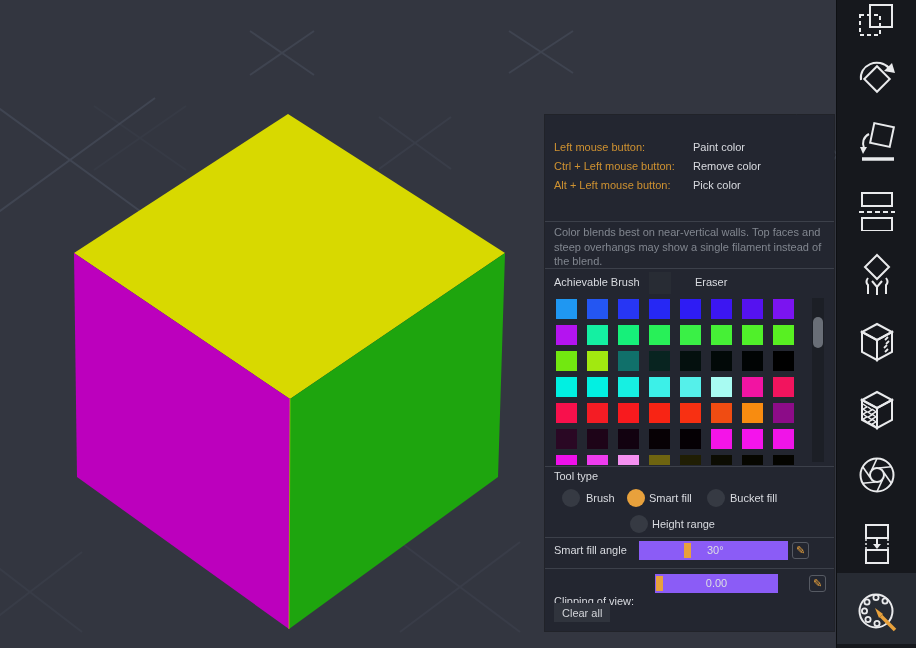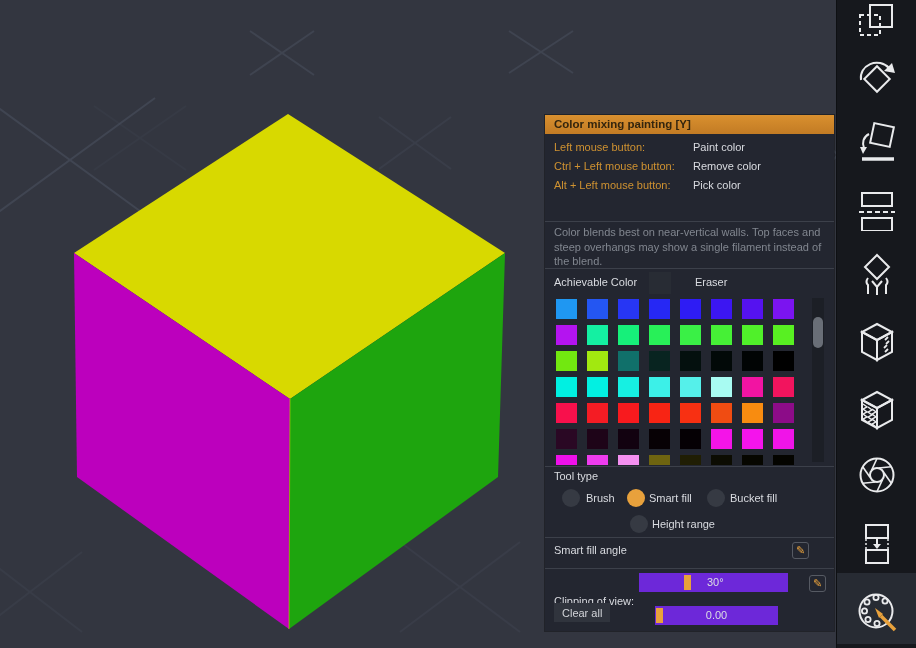--- a/index.html
+++ b/index.html
@@ -24,21 +24,21 @@
   .eraser-label { position:absolute; left:150px; top:161px; }
   .swatch-area { position:absolute; left:11px; top:181px; width:250px; height:169px; overflow:hidden; }
   .swatch { position:absolute; width:21px; height:20px; }
   .vscrollbar { position:absolute; left:267px; top:183px; width:12px; height:164px; background:#1c1f26; }
   .vscroll-thumb { position:absolute; left:1px; top:19px; width:10px; height:31px; background:#696e77; border-radius:5px; }
   .tooltype-label { position:absolute; left:9px; top:355px; }
   .radio { position:absolute; width:18px; height:18px; border-radius:50%; background:#363a43; }
   .radio.selected { background:#e8a13c; }
   .radio-label { position:absolute; height:18px; line-height:18px; }
   .slider-label { position:absolute; left:9px; height:19px; line-height:19px; }
-  .slider-track { position:absolute; height:19px; background:#6d28d9;margin-top:32px; }
+  .slider-track { position:absolute; height:19px; background:#8b5cf6; }
   .slider-handle { position:absolute; top:2px; width:7px; height:15px; background:#e8a13c; }
   .slider-value { position:absolute; top:0; height:19px; line-height:19px; color:#dcdee3; }
   .edit-btn { position:absolute; width:17px; height:17px; border:1px solid #565a63; border-radius:3px;
     color:#e8a13c; font-size:11px; line-height:15px; text-align:center; background:transparent; cursor:pointer; }
   .clearall-btn { position:absolute; left:9px; top:488px; height:19px; padding:0 8px; background:#30343d;
     color:#d2d4d9; border:none; font-size:11px; font-family:inherit; cursor:pointer; }
 
   
   .toolbar { position:absolute; right:0; top:0; width:80px; height:648px; background:#16181d;
     border-left:1px solid #0e1013; }
@@ -93,40 +93,39 @@
     <g>
       <polygon points="288,114 505,253 290,399 74,253" fill="#d8d900"></polygon>
       <polygon points="74,253 290,399 289,629 77,477" fill="#bc00bd"></polygon>
       <polygon points="290,399 505,253 498,477 289,629" fill="#1ea50e"></polygon>
       <line x1="290" y1="399" x2="289" y2="629" stroke="#d8d900" stroke-width="1" opacity="0.55"></line>
     </g>
   </svg>
 </div>
 
 <div class="panel">
-  <div class="panel-header">Color mixing painting [Y]</div>
 
   <div class="shortcut-row" style="top:26px">
     <span class="k">Left mouse button:</span>
     <span class="v">Paint color</span>
   </div>
   <div class="shortcut-row" style="top:45px">
     <span class="k">Ctrl + Left mouse button:</span>
     <span class="v">Remove color</span>
   </div>
   <div class="shortcut-row" style="top:64px">
     <span class="k">Alt + Left mouse button:</span>
     <span class="v">Pick color</span>
   </div>
 
   <div class="sep" style="top:106px"></div>
   <div class="note">Color blends best on near-vertical walls. Top faces and steep overhangs may show a single filament instead of the blend.</div>
   <div class="sep" style="top:153px"></div>
 
-  <div class="colors-label">Achievable Color</div>
+  <div class="colors-label">Achievable Brush</div>
   <div class="checkbox" style="left:104px; top:157px"></div>
   <div class="eraser-label">Eraser</div>
 
   <div class="swatch-area">
       <div class="swatch" style="left: 0px; top: 3px; background: rgb(31, 151, 242);"></div>
       <div class="swatch" style="left: 31px; top: 3px; background: rgb(36, 86, 242);"></div>
       <div class="swatch" style="left: 62px; top: 3px; background: rgb(39, 54, 244);"></div>
       <div class="swatch" style="left: 93px; top: 3px; background: rgb(38, 40, 244);"></div>
       <div class="swatch" style="left: 124px; top: 3px; background: rgb(46, 28, 244);"></div>
       <div class="swatch" style="left: 155px; top: 3px; background: rgb(60, 22, 242);"></div>

